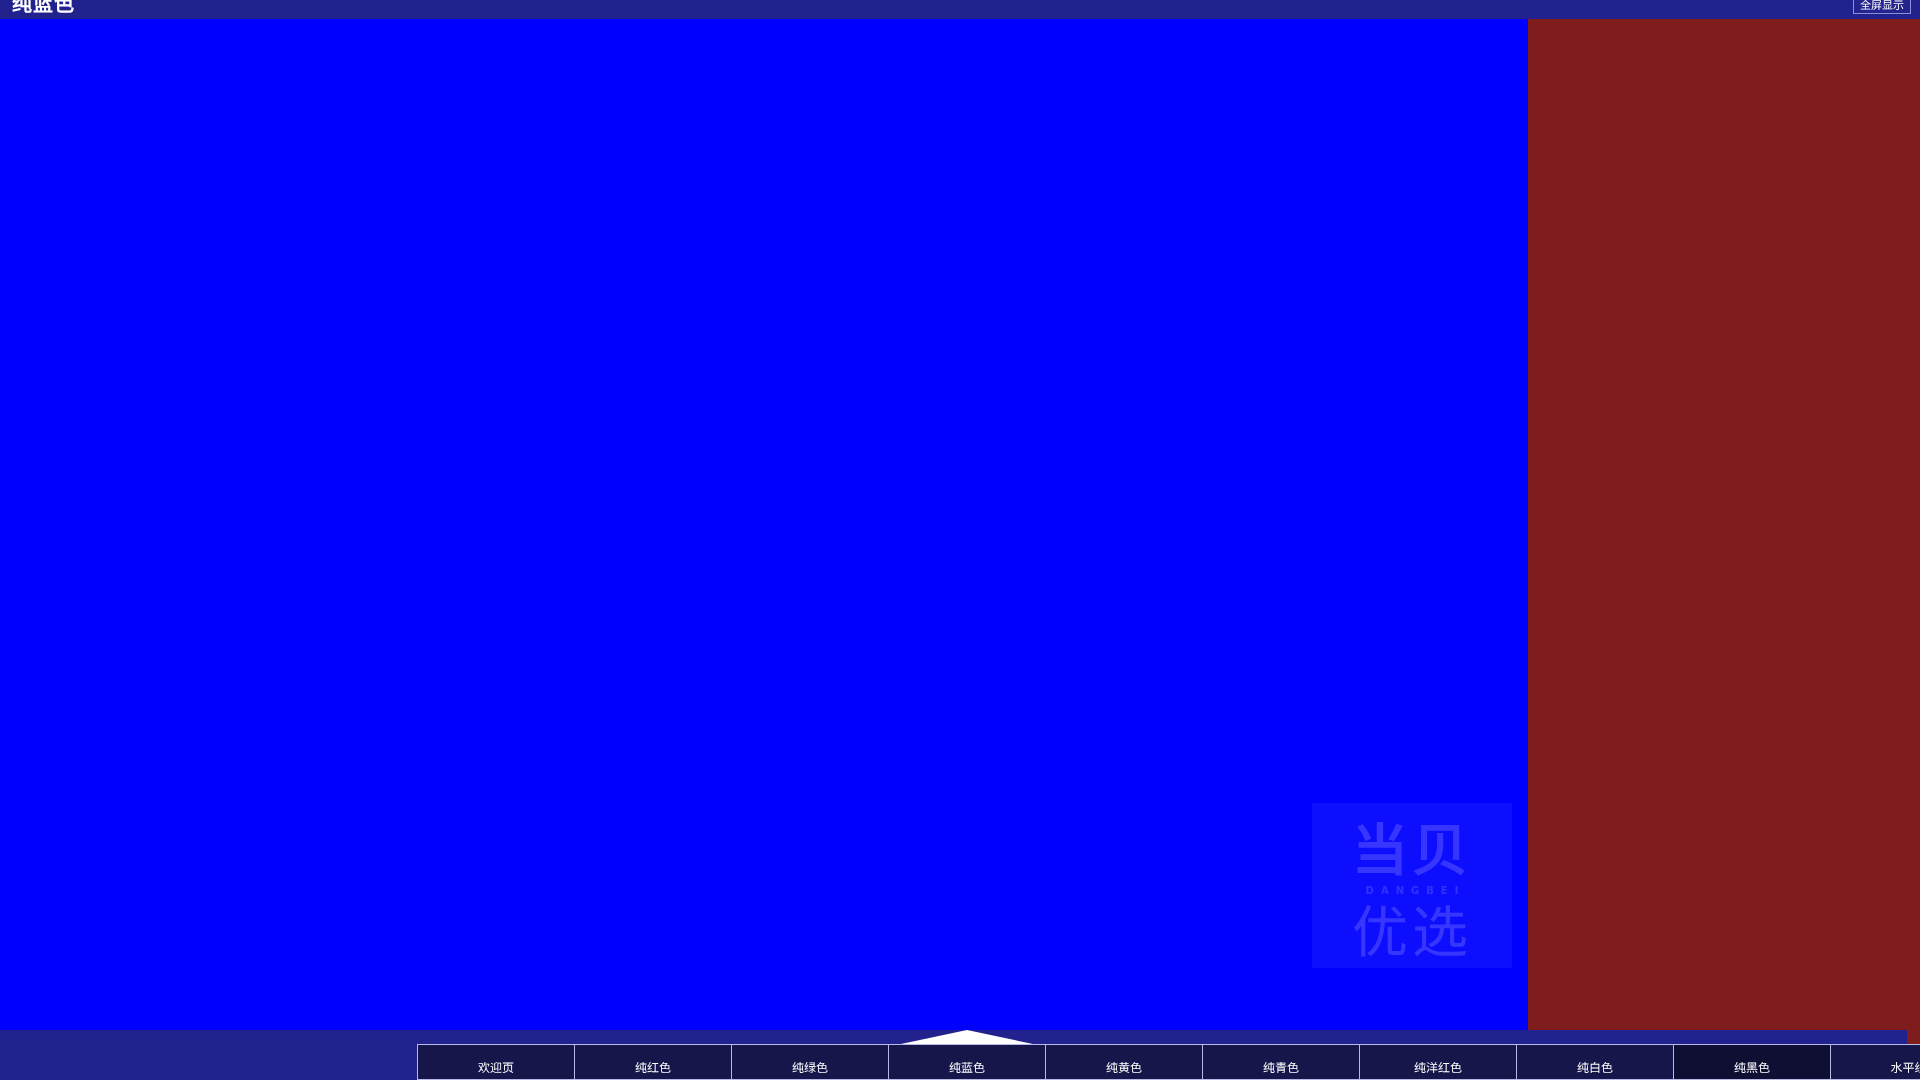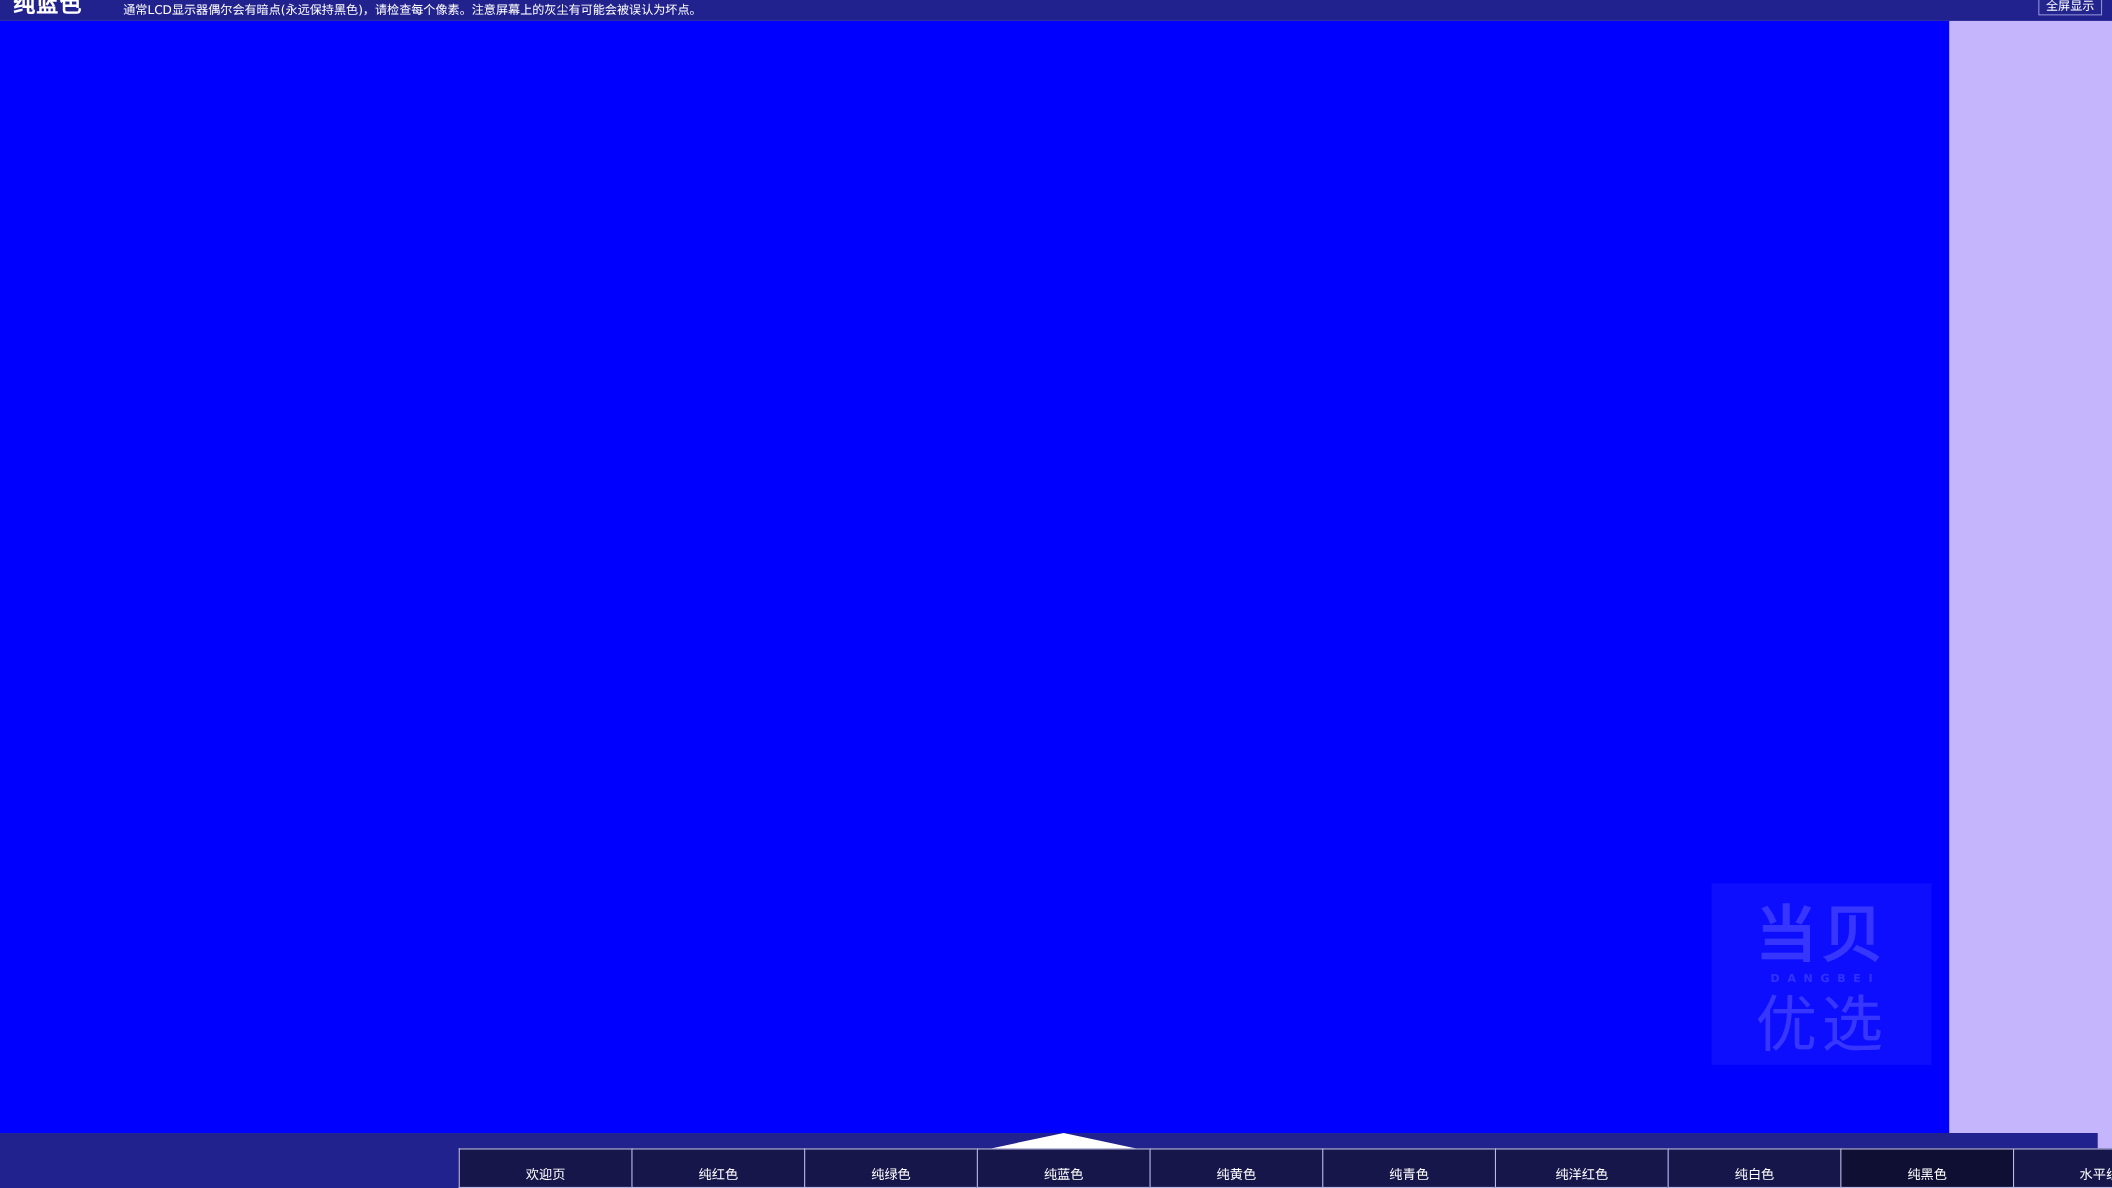--- a/index.html
+++ b/index.html
@@ -8,21 +8,21 @@
     width:1920px; height:1080px;
     overflow:hidden;
     background:#0000ff;
     font-family:"DejaVu Sans","Liberation Sans",sans-serif;
   }
 
   
   #app {
     position:relative;
     width:1920px; height:1080px;
-    background:#c4b5fd;
+    background:#7f1d1d;
     padding-left:48px;
   }
 
   
   #header {
     position:absolute;
     top:0; left:0;
     width:1920px; height:19px;
     background:#22228f;
     overflow:hidden;
@@ -57,21 +57,21 @@
     font-size:11px;
     line-height:17px;
     white-space:nowrap;
     cursor:pointer;
   }
 
   
   #color-canvas {
     position:absolute;
     left:0; top:19px;
-    width:1772px; height:1011px;
+    width:1528px; height:1011px;
     background:#0000ff;
   }
 
   
   #watermark {
     position:absolute;
     right:16px; bottom:62px;
     width:200px; height:165px;
     background:rgba(255,255,255,0.055);
     display:flex;
@@ -154,21 +154,20 @@
     z-index:5;
   }
 </style>
 </head>
 <body style="background: rgb(0, 0, 255);">
 
 <div id="app">
 
   <div id="header" style="background: rgb(34, 34, 143);">
     <div id="header-title">纯蓝色</div>
-    <div id="header-desc">通常LCD显示器偶尔会有暗点(永远保持黑色)，请检查每个像素。注意屏幕上的灰尘有可能会被误认为坏点。</div>
     <div id="fullscreen-button">全屏显示</div>
   </div>
 
   <div id="color-canvas" style="background: rgb(0, 0, 255);">
 
     <div id="watermark">
       <div class="wm-cn-top">当贝</div>
       <div class="wm-latin">DANGBEI</div>
       <div class="wm-cn-bottom">优选</div>
     </div>

